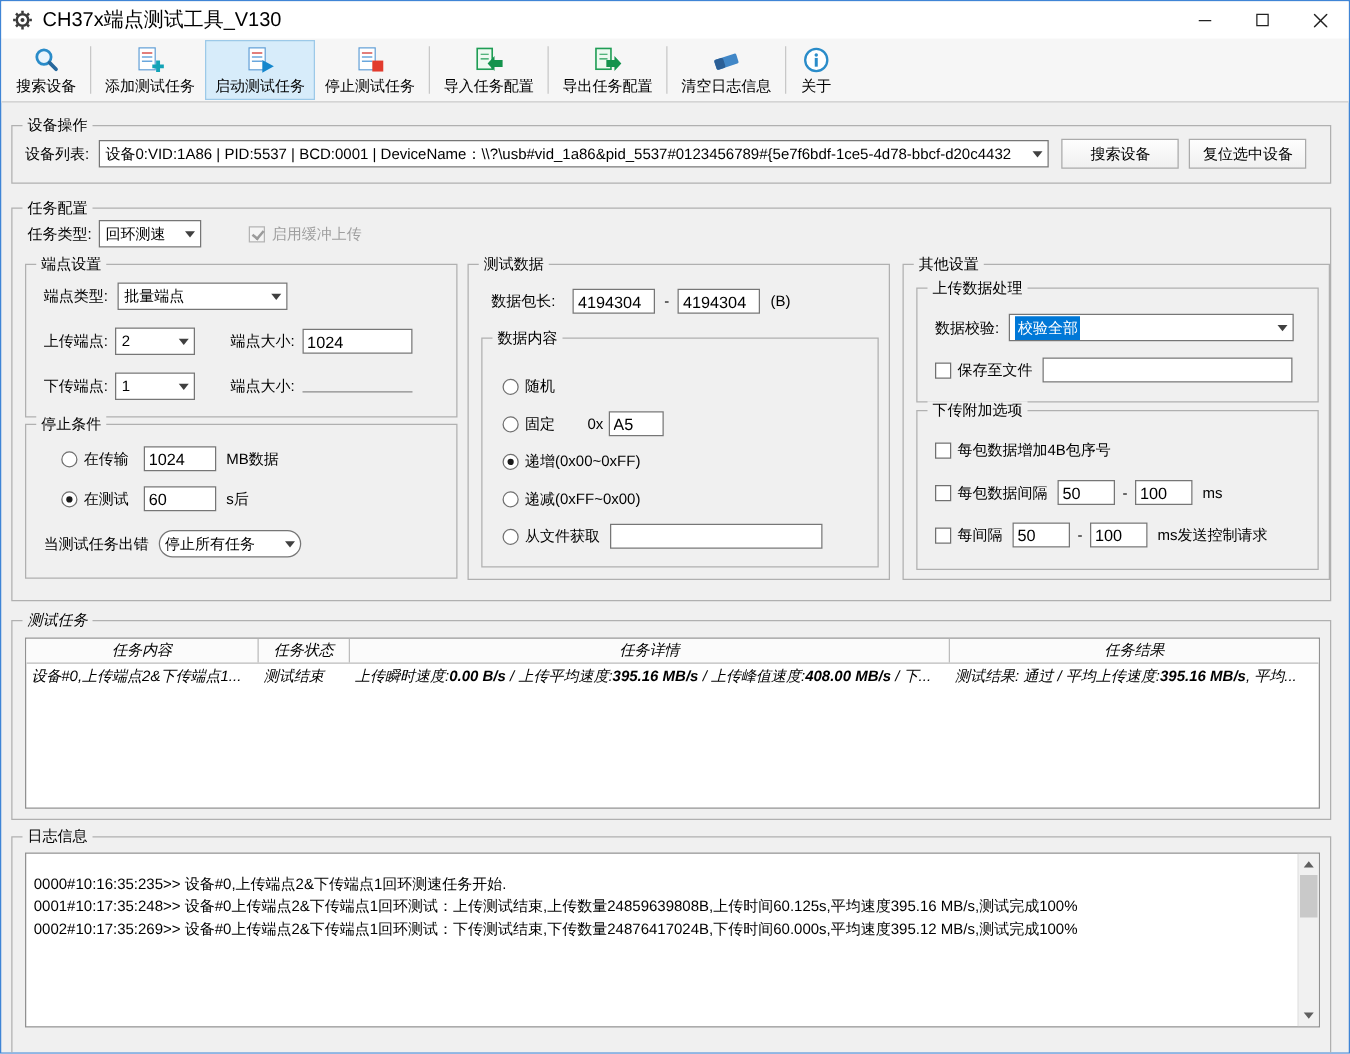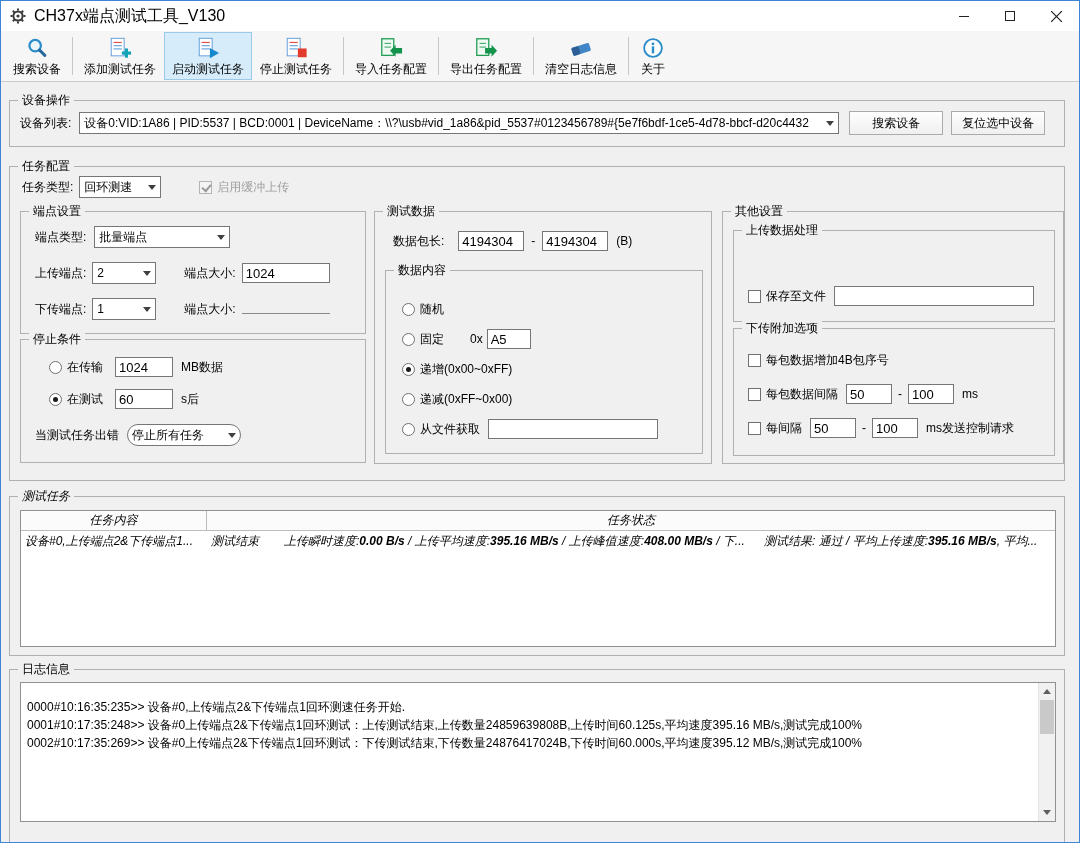--- a/index.html
+++ b/index.html
@@ -318,20 +318,27 @@
           <input class="txt" style="width: 170px; margin-left: 8px;" value="">
         </div>
       </div>
     </div>
 
     <div class="group" style="left:712px; top:44px; width:342px; height:253px;">
       <span class="group-title">其他设置</span>
 
       <div class="group" style="left:10px; top:18px; width:322px; height:92px;">
         <span class="group-title">上传数据处理</span>
+        <div class="frow" style="left:14px; top:20px;">
+          <span class="lbl">数据校验:</span>
+          <span class="combo" style="width:228px; margin-left:8px;">
+            <span class="combo-text selected">校验全部</span>
+            <span class="combo-arrow"></span>
+          </span>
+        </div>
         <div class="frow" style="left:14px; top:54px;">
           <span class="check"></span>
           <span class="lbl" style="margin-left:5px;">保存至文件</span>
           <input class="txt" style="width: 200px; margin-left: 8px;" value="">
         </div>
       </div>
 
       <div class="group" style="left:10px; top:116px; width:322px; height:128px;">
         <span class="group-title">下传附加选项</span>
         <div class="frow" style="left:14px; top:20px;">
@@ -357,20 +364,22 @@
       </div>
     </div>
   </div>
 
   <div class="group" style="left:8px; top:495px; width:1056px; height:160px;font-style:italic;">
     <span class="group-title">测试任务</span>
     <div class="task-table">
       <div class="t-header">
         <div class="t-hcell" style="width:186px;">任务内容</div>
         <div class="t-hcell" style="width:73px;">任务状态</div>
+        <div class="t-hcell" style="width:480px;">任务详情</div>
+        <div class="t-hcell">任务结果</div>
       </div>
       <div class="t-row">
         <div class="t-cell" style="width:186px;">设备#0,上传端点2&amp;下传端点1...</div>
         <div class="t-cell" style="width:73px;">测试结束</div>
         <div class="t-cell" style="width:480px;"><span>上传瞬时速度:</span><b>0.00 B/s</b><span> / 上传平均速度:</span><b>395.16 MB/s</b><span> / 上传峰值速度:</span><b>408.00 MB/s</b><span> / 下...</span></div>
         <div class="t-cell"><span>测试结果: 通过 / 平均上传速度:</span><b>395.16 MB/s</b><span>, 平均...</span></div>
       </div>
     </div>
   </div>
 

